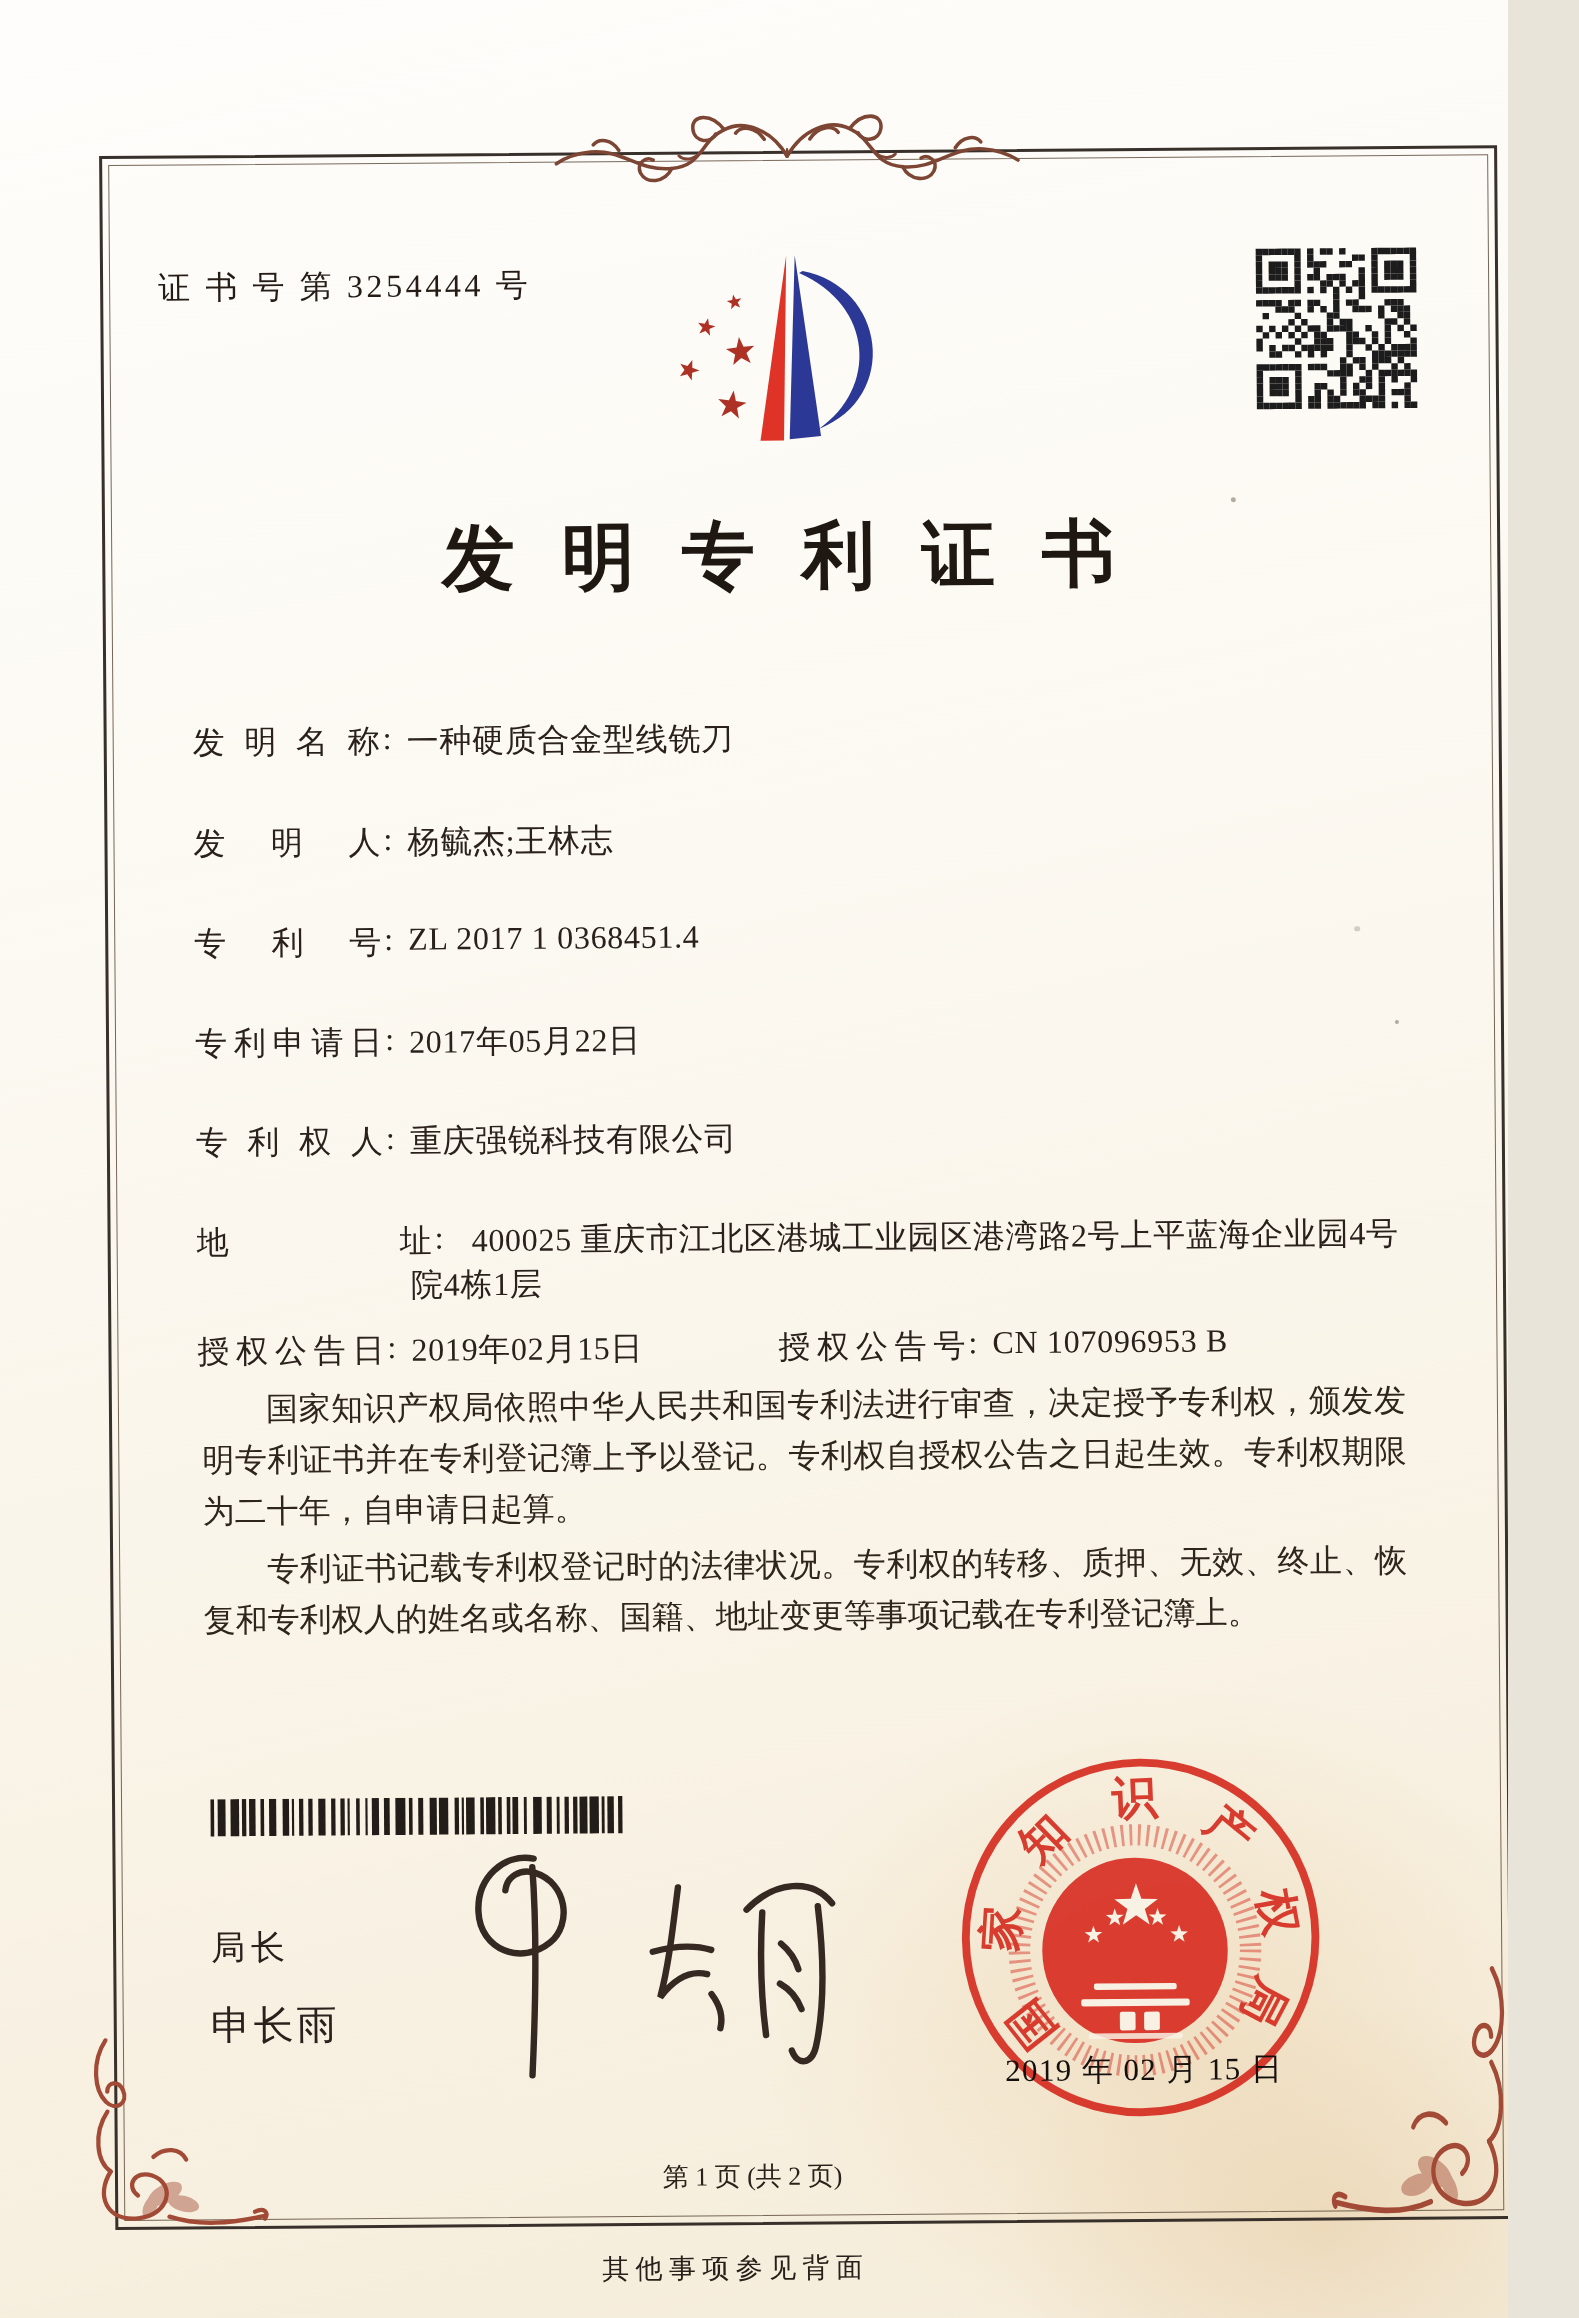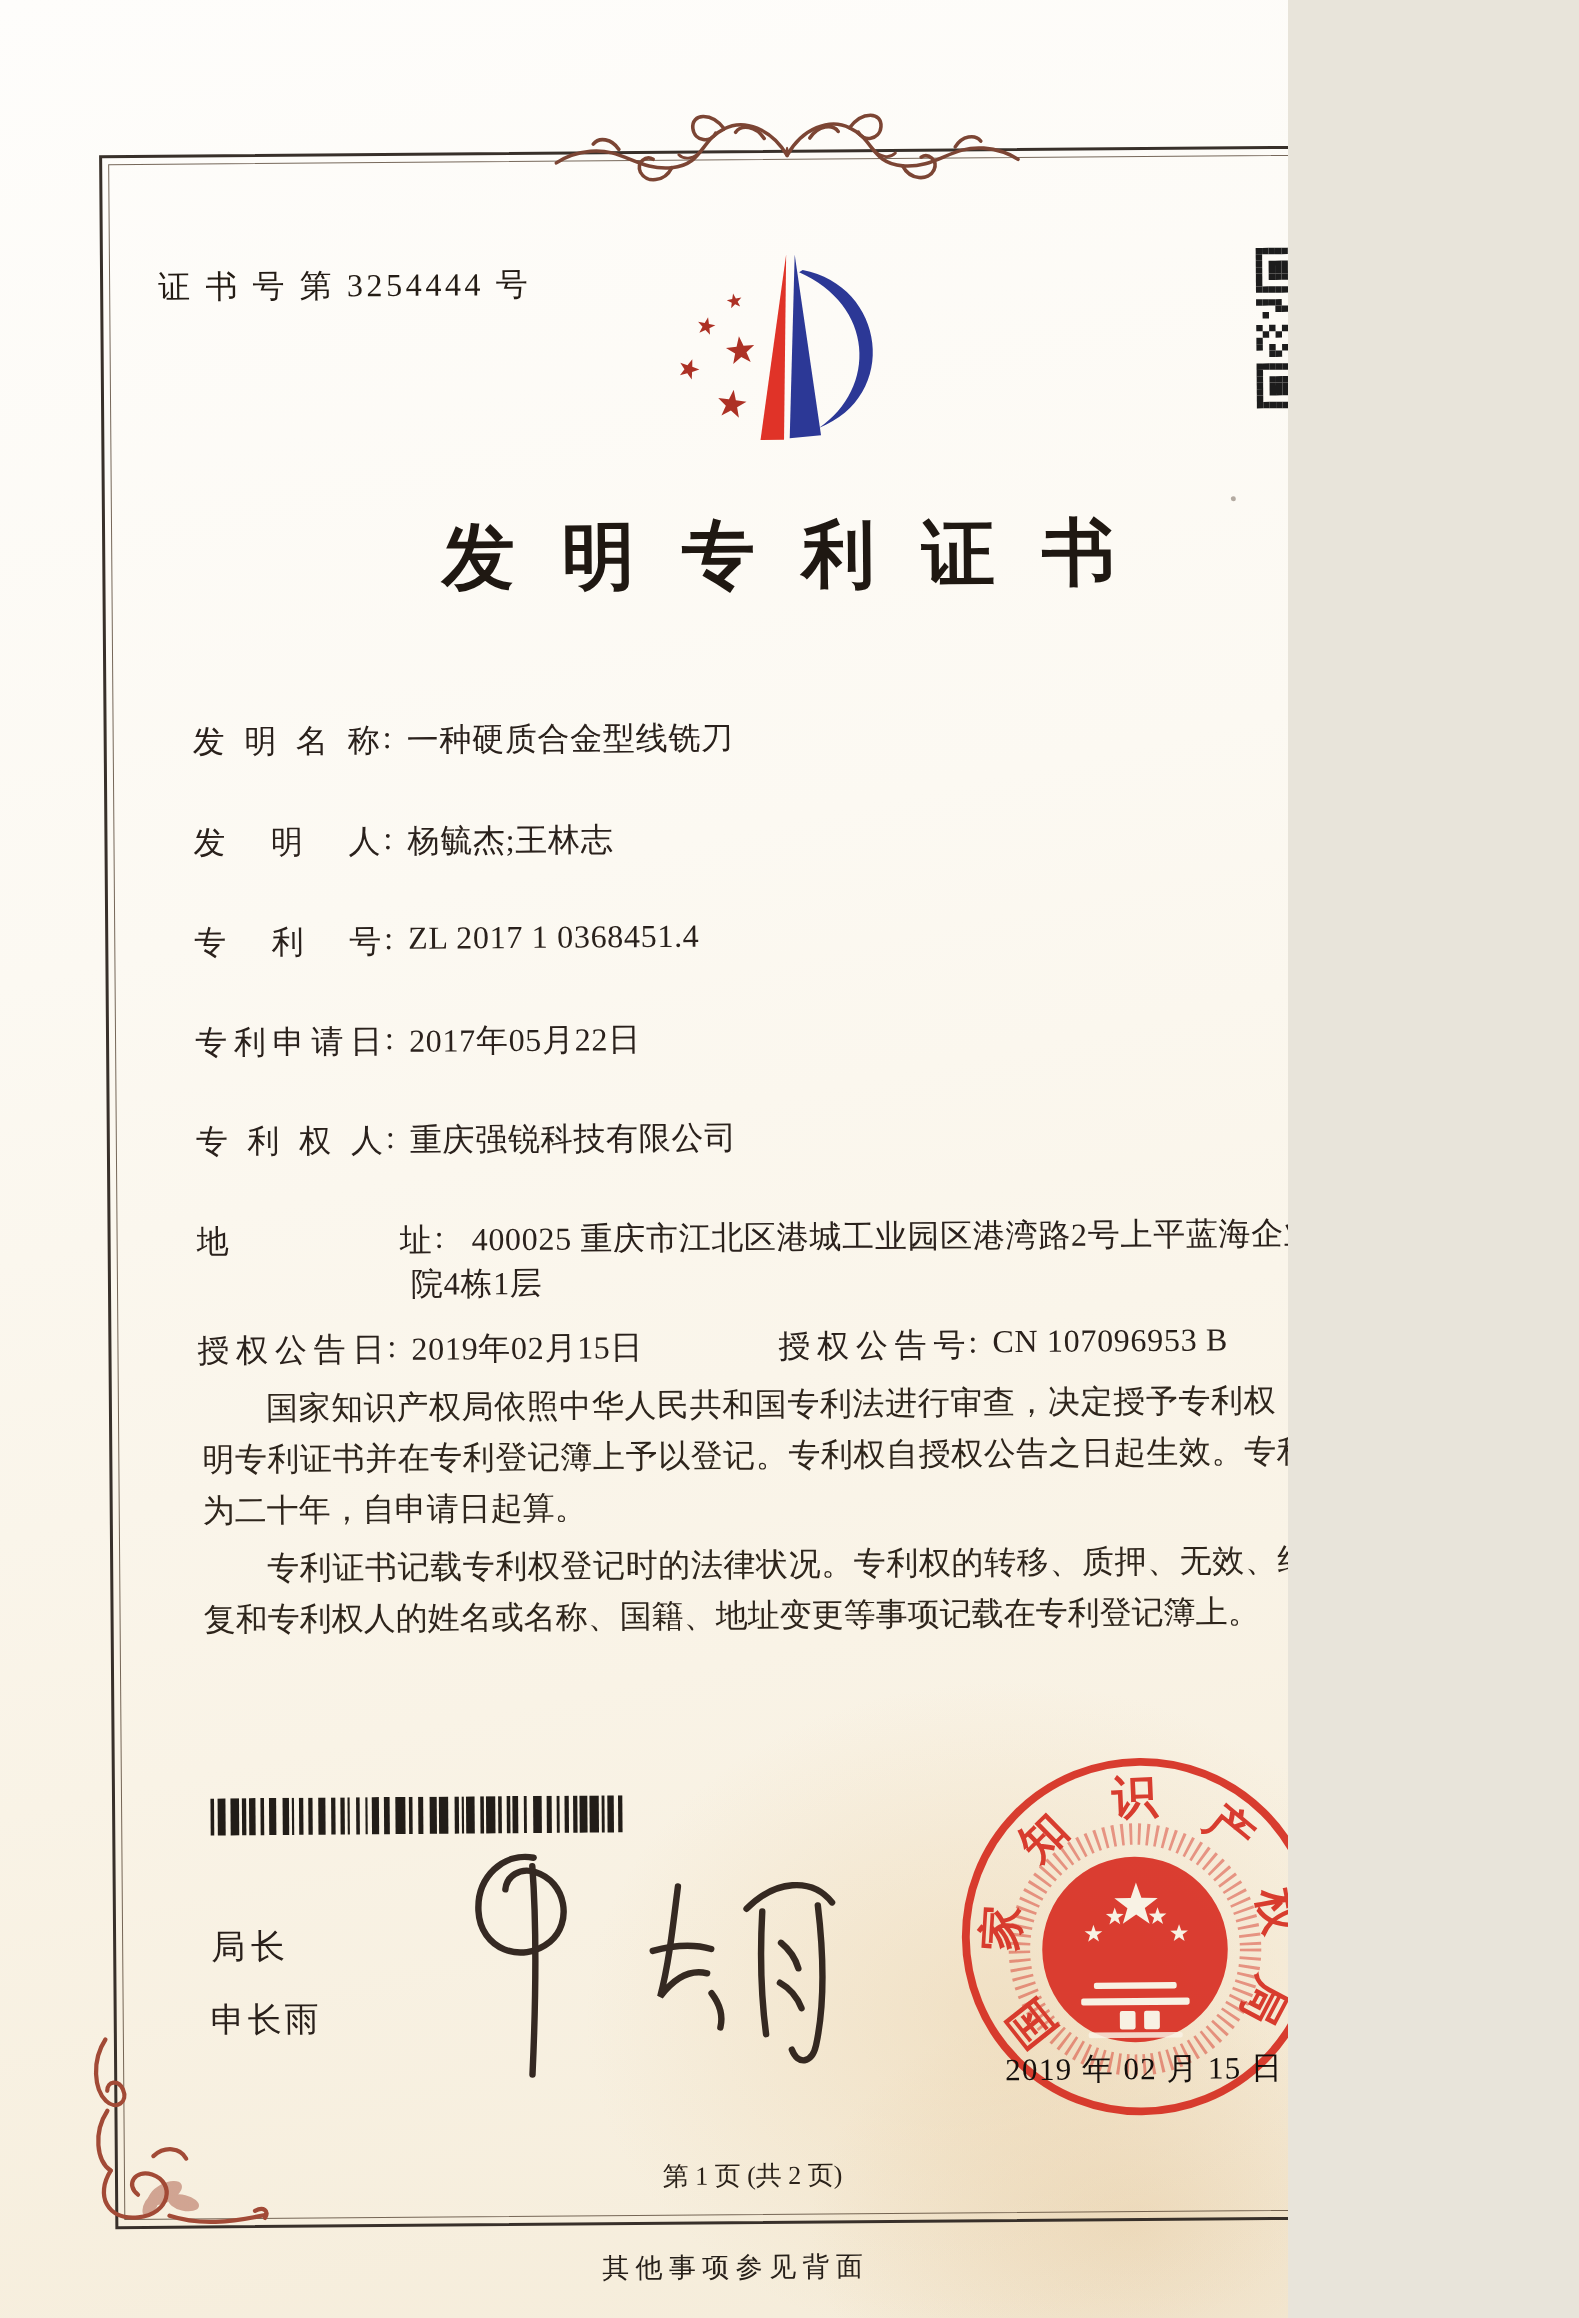--- a/index.html
+++ b/index.html
@@ -1,17 +1,17 @@
 <!DOCTYPE html>
 <html style="--seal-red: #d62f22; --ink: #2a211c;font-size:11.4px"><head>
 <meta charset="utf-8">
 <style>
   html,body{margin:0;padding:0;background:#e8e4da;}
   .page{
-    position:relative;width:1288px;height:2319px;overflow:hidden;
+    position:relative;width:1508px;height:2319px;overflow:hidden;
     background:
       radial-gradient(ellipse 677px 542px at 78% 87%, rgba(231,202,156,.42), rgba(231,202,156,0) 62%),
       radial-gradient(ellipse 499px 356px at 88% 96%, rgba(222,188,140,.35), rgba(222,188,140,0) 65%),
       linear-gradient(168deg,#fefdfb 0%,#fcf9f2 38%,#f9f3e6 70%,#f5ecd9 100%);
     font-family:"Liberation Serif","DejaVu Serif",serif;
     color:#2a211c;
   }
   .sheet{position:absolute;inset:0;transform:rotate(-0.45deg);transform-origin:50% 50%;}
   .frame{position:absolute;left:107px;top:151px;width:1392px;height:2068px;
     border:3.6px solid #38302a;}
@@ -22,21 +22,21 @@
   .fields{position:absolute;left:196px;top:706px;width:1255px;font-size:32px;}
   .frow{position:absolute;left:0;width:1255px;}
   .lbl{position:absolute;left:0;top:0;display:flex;justify-content:space-between;width:187px;font-weight:500;}
   .colon{position:absolute;top:0;font-weight:500;}
   .fval{display:block;margin-left:214px;width:998px;letter-spacing:0.7px;}
   .pair2{position:absolute;left:581px;top:0;width:642px;}
   .paras{position:absolute;left:200px;top:1380px;width:1204px;font-size:32px;line-height:51px;
     text-align:justify;color:#2e251c;}
   .paras p{margin:0 0 7.1px 0;text-indent:64px;}
   .director-label{position:absolute;left:205px;top:1921px;font-size:34px;letter-spacing:5.7px;}
-  .director-name{position:absolute;left:204px;top:1994px;font-size:34px;letter-spacing:2.9px;}
+  .director-name{position:absolute;left:204px;top:1994px;font-size:40px;letter-spacing:2.9px;}
   .seal-date{position:absolute;left:991px;top:2052px;width:292px;text-align:center;
     font-size:31px;letter-spacing:1.4px;color:#15100d;}
   .page-note{position:absolute;left:0;top:2159px;width:1489px;text-align:center;font-size:26px;color:#2b221a;}
   .back-note{position:absolute;left:0;top:2250px;width:1454px;text-align:center;
     font-size:27px;letter-spacing:6.4px;color:#27201a;font-weight:500;}
   .abs{position:absolute;}
   .speck{position:absolute;border-radius:50%;background:#5a4a3c;opacity:.45;}
   svg text{font-family:"Liberation Serif","DejaVu Serif",serif;}
 </style>
 </head>

